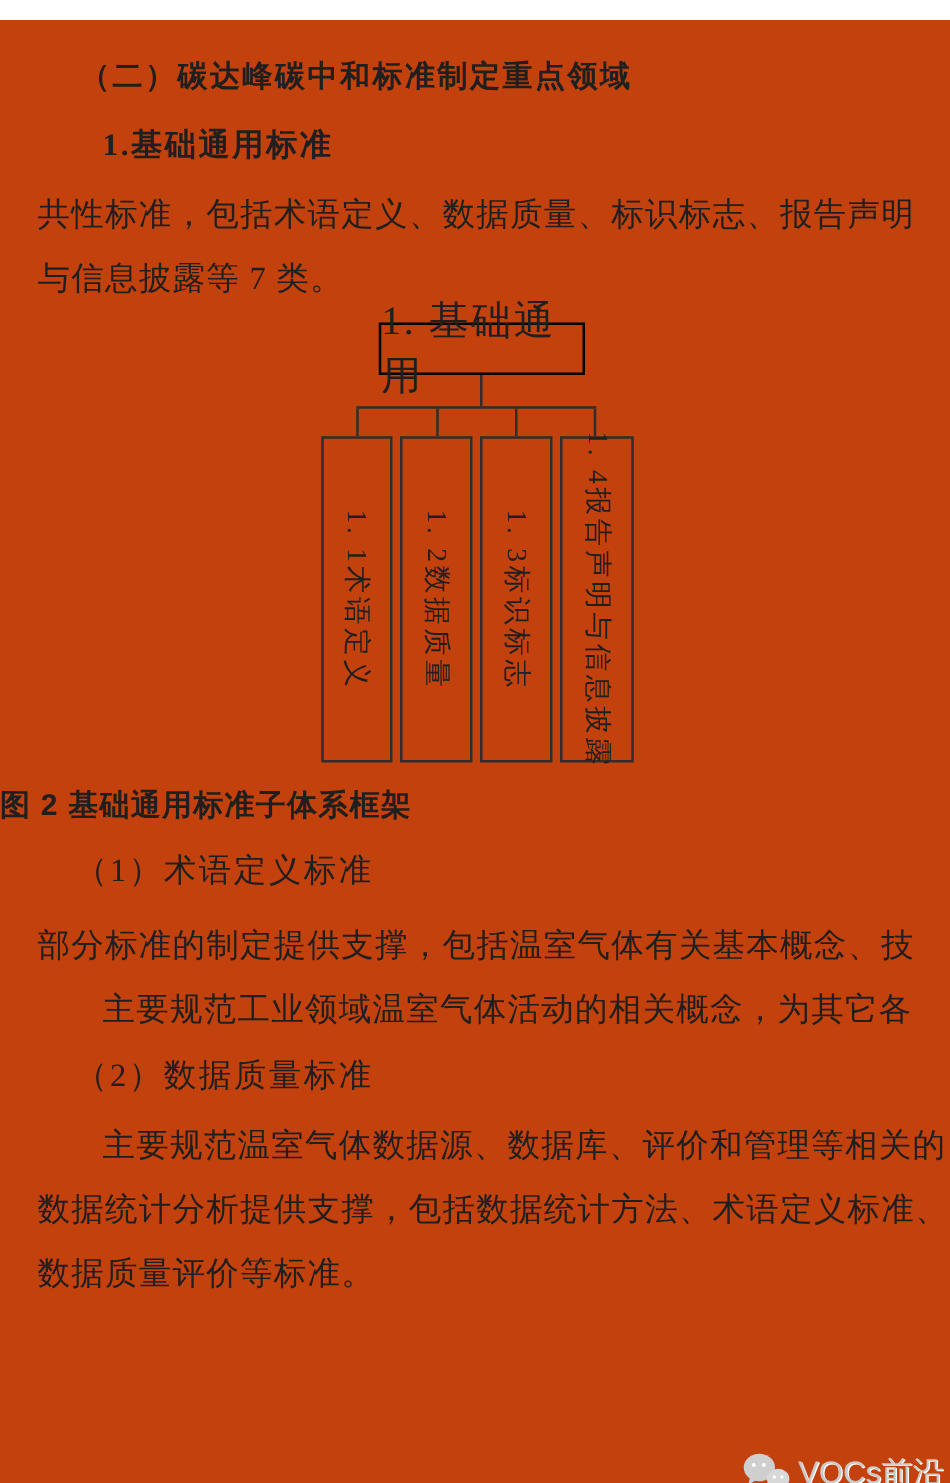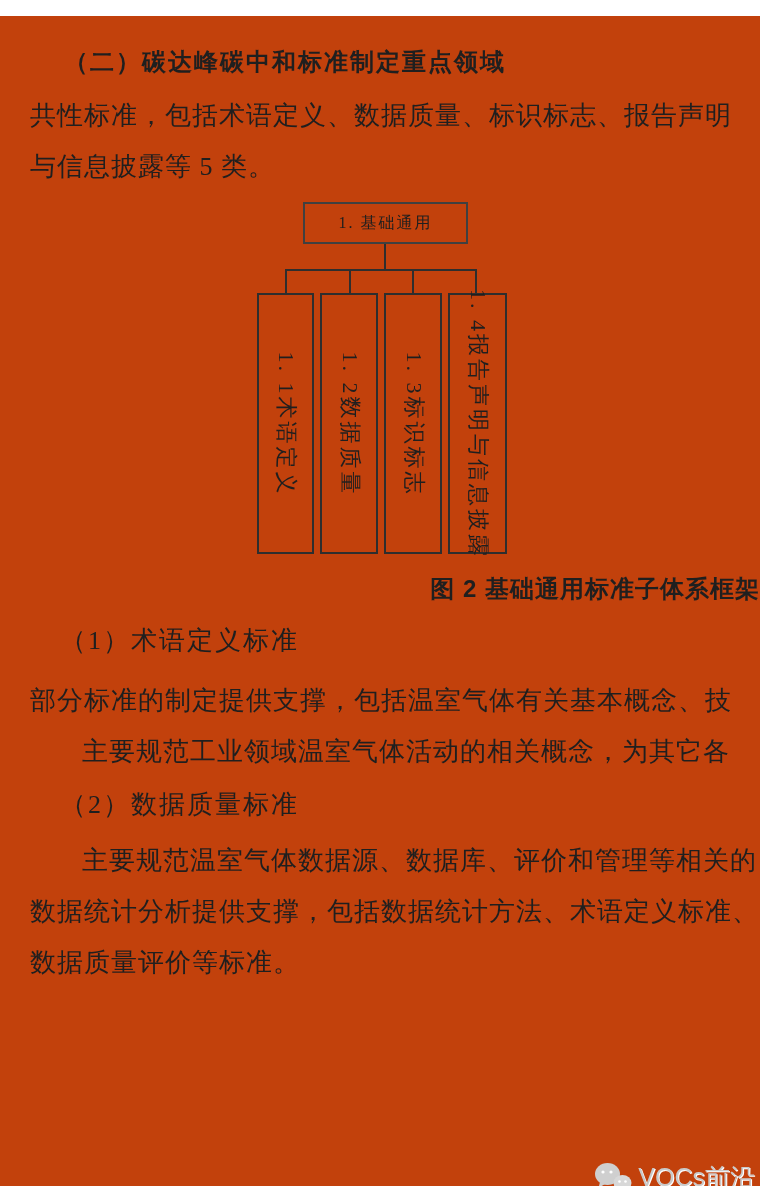--- a/index.html
+++ b/index.html
@@ -54,23 +54,23 @@
     text-justify: inter-character;
     white-space: nowrap;
   }
   .para .tline.first { text-indent: 2em; }
   .para .tline.last  { text-align-last: left; white-space: normal; }
 
   
   .figure-area { position: relative; height: 352px; margin-top: 10px; }
   .root-box {
     position: absolute; left: 303px; top: 0; width: 161px; height: 38px;
-    border: 2px solid #404040;
+    border: 2px solid #000000;
     display: flex; align-items: center; justify-content: center;
-    font-size: 16px; letter-spacing: 2px;
+    font-size: 32px; letter-spacing: 2px;
   }
   .conn { position: absolute; background: #2e2e2e; }
   .conn.stem { left: 384px; top: 42px; width: 2px; height: 25px; }
   .conn.bar  { left: 285px; top: 67px; width: 192px; height: 2px; }
   .conn.drop { top: 69px; width: 2px; height: 22px; }
   .conn.drop.d1 { left: 285px; }
   .conn.drop.d2 { left: 349px; }
   .conn.drop.d3 { left: 412px; }
   .conn.drop.d4 { left: 475px; }
   .child-box {
@@ -84,21 +84,21 @@
   .child-box.c3 { left: 384px; width: 54px; }
   .child-box.c4 { left: 448px; width: 55px; }
   .child-box .vlabel {
     transform: rotate(90deg);
     white-space: nowrap;
     font-size: 22px;
     letter-spacing: 3px;
   }
   .figure-caption {
     margin-top: 19px;
-    text-align: right;
+    text-align: left;
     font-family: "Liberation Sans", sans-serif;
     font-weight: bold;
     font-size: 24px;
     line-height: 32px;
     letter-spacing: 1px;
   }
 
   
   .watermark {
     position: absolute; right: 5px; bottom: 8px;
@@ -111,24 +111,25 @@
   }
   .watermark svg { display: block; }
 </style>
 </head>
 <body>
 
 <div class="page">
 
   <div class="section-heading">（二）碳达峰碳中和标准制定重点领域</div>
 
+  <div class="sub-heading">1.基础通用标准</div>
 
   <div class="para intro">
       <div class="tline">共性标准，包括术语定义、数据质量、标识标志、报告声明</div>
-      <div class="tline last">与信息披露等 5 类。</div>
+      <div class="tline last">与信息披露等 7 类。</div>
     </div>
 
   <div class="figure-area">
     <div class="root-box">1. 基础通用</div>
     <div class="conn stem"></div>
     <div class="conn bar"></div>
     <div class="conn drop d1"></div>
     <div class="conn drop d2"></div>
     <div class="conn drop d3"></div>
     <div class="conn drop d4"></div>

